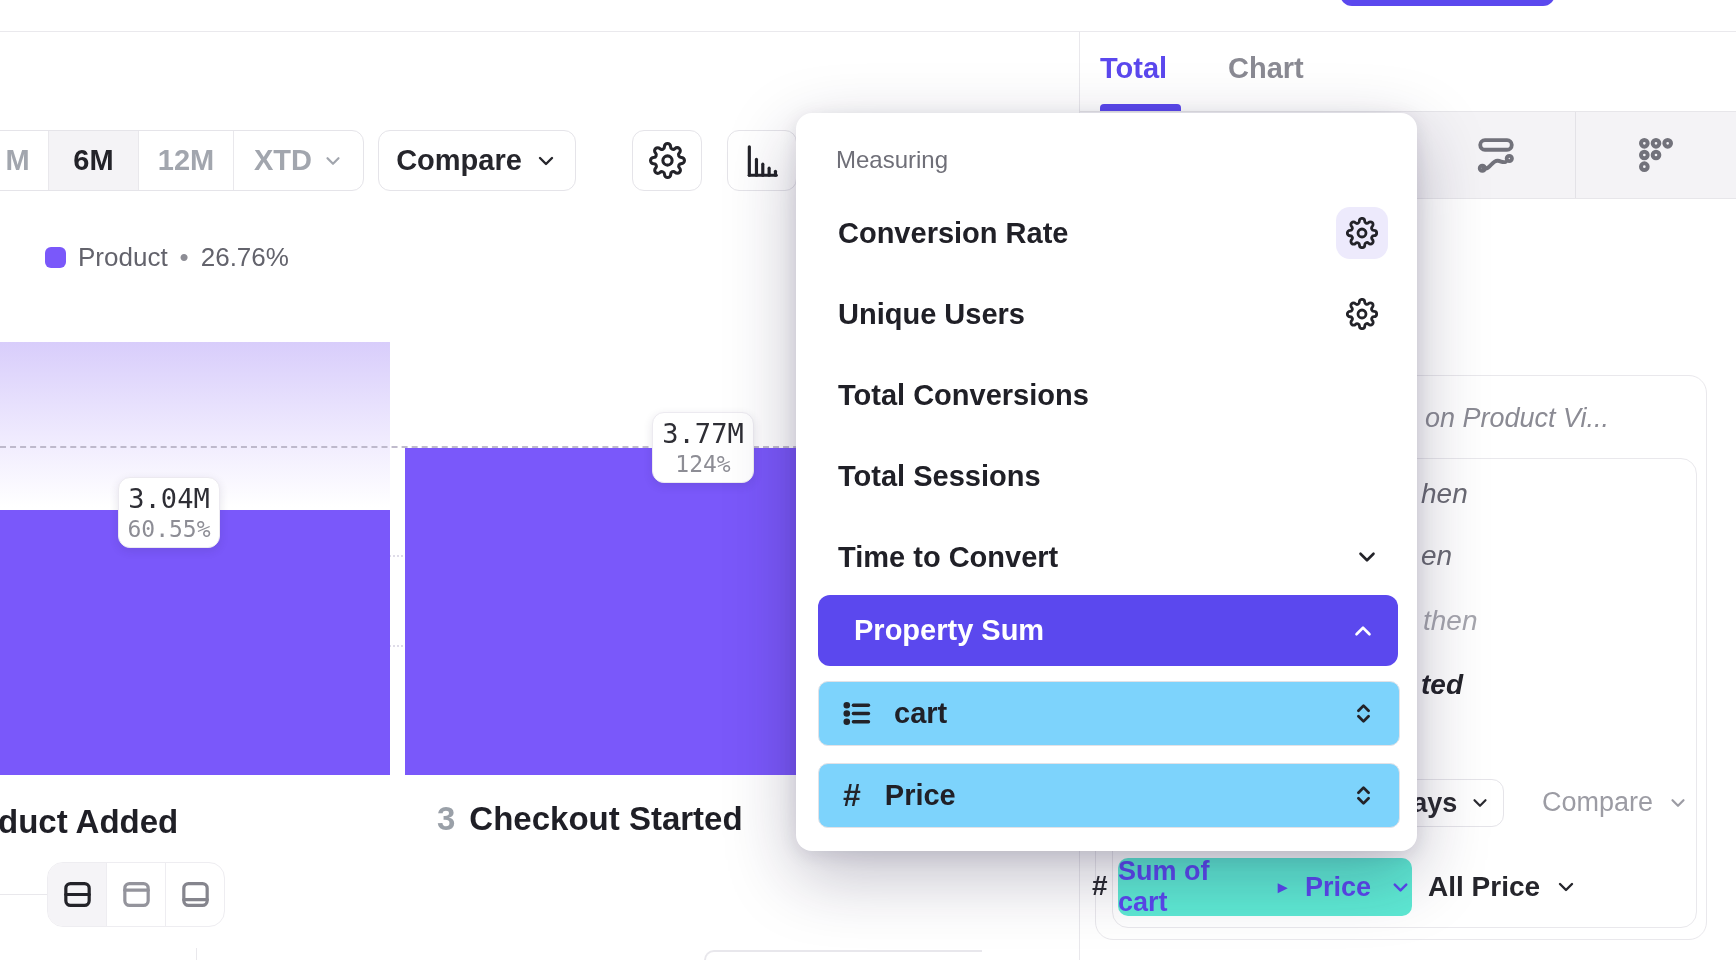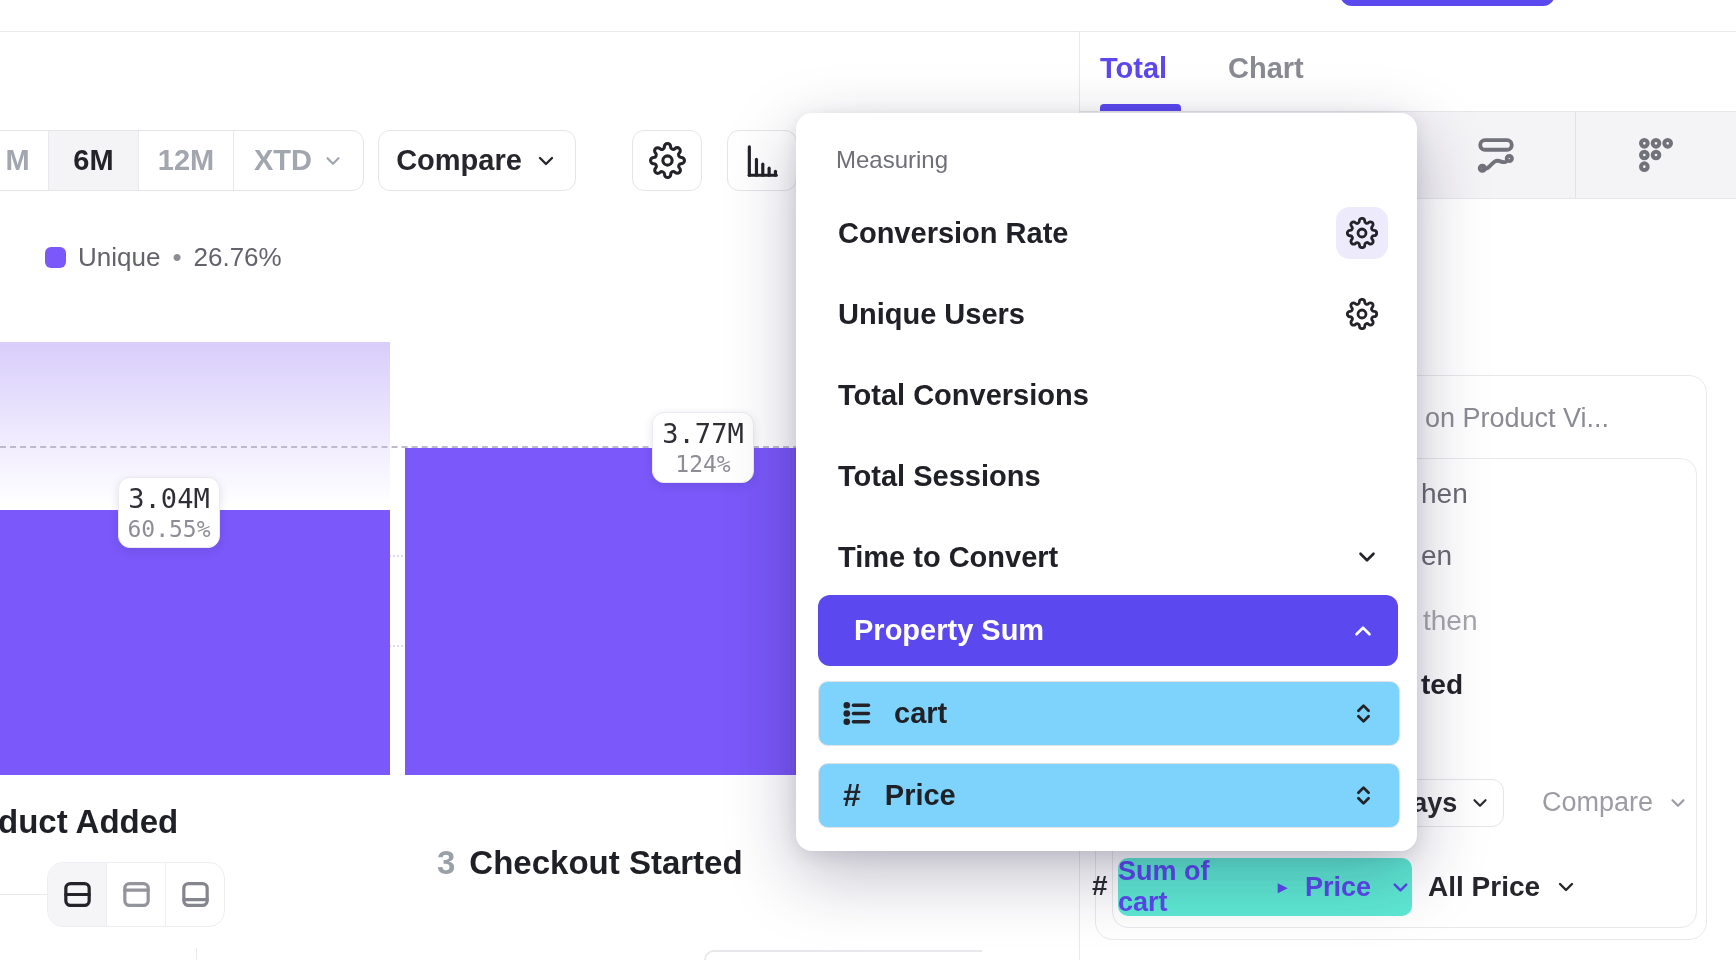--- a/index.html
+++ b/index.html
@@ -41,21 +41,21 @@
   
   .vdivider{left:1079px;top:31px;width:1px;height:929px;background:#e9e8ec;}
   .tab{font-size:29px;font-weight:600;}
   .tab.active{color:#5b48ee;}
   .tab.inactive{color:#8a8a93;}
   .tab-underline{left:1100px;top:104px;width:81px;height:8px;background:#5b48ee;border-radius:4px 4px 0 0;}
   .tabs-border{left:1079px;top:111px;width:657px;height:1px;background:#e7e6ea;}
   .icons-row{left:1080px;top:112px;width:656px;height:86px;background:#f4f3f6;border-bottom:1px solid #e7e6ea;}
   .icons-sep{left:1575px;top:112px;width:1px;height:86px;background:#e3e2e7;}
   .card{border:1px solid #e9e8ec;background:#fff;}
-  .frag{font-size:28px;white-space:nowrap;}
+  .frag{font-size:28px;white-space:nowrap;font-style:italic;}
   .chip{left:1118px;top:858px;width:294px;height:58px;background:#5eead4;border-radius:10px;display:flex;align-items:center;justify-content:center;gap:18px;
     color:#5b48ee;font-size:27px;font-weight:600;}
   
   .dropdown{left:796px;top:113px;width:621px;height:738px;background:#fff;border-radius:16px;
     box-shadow:0 24px 70px rgba(28,22,60,.28),0 4px 18px rgba(28,22,60,.10);}
   .menu-title{left:836px;top:146px;font-size:24px;color:#6f6f78;}
   .menu-item{left:812px;width:590px;height:80px;display:flex;align-items:center;font-size:29px;font-weight:600;color:#202027;}
   .menu-item .lbl{margin-left:26px;}
   .menu-sel{left:818px;width:580px;border-radius:12px;}
   .menu-sel.purple{background:#5b48ee;color:#fff;height:71px;display:flex;align-items:center;font-size:29px;font-weight:600;}
@@ -119,21 +119,21 @@
           <path d="M8.5 21v-10"></path>
           <path d="M12.5 21v-7"></path>
           <path d="M16.5 21v-4.5"></path>
           <path d="M20.5 21v-2.5"></path>
         </svg>
     </span>
   </div>
 
   <div class="abs legend row">
     <span class="swatch"></span>
-    <span>Unique</span>
+    <span>Product</span>
     <span style="color:#8d8d95;">•</span>
     <span>26.76%</span>
   </div>
 
   <div class="abs grid-dot" style="left:0;top:555px;width:1079px;"></div>
   <div class="abs grid-dot" style="left:0;top:645px;width:1079px;"></div>
 
   <div class="abs ghost"></div>
   <div class="abs bar" style="left:0;top:510px;width:390px;height:265px;"></div>
   <div class="abs bar" style="left:405px;top:448px;width:615px;height:327px;"></div>
@@ -144,21 +144,21 @@
     <span class="p">60.55%</span>
   </div>
   <div class="abs val-card" style="left:652px;top:412px;width:100px;height:69px;">
     <span class="v">3.77M</span>
     <span class="p">124%</span>
   </div>
 
   <div class="abs step-label" style="left:-2px;top:803px;">
     <span>duct Added</span>
   </div>
-  <div class="abs step-label" style="left:437px;top:844px;">
+  <div class="abs step-label" style="left:437px;top:800px;">
     <span class="step-num">3</span><span>Checkout Started</span>
   </div>
 
   <div class="abs switcher">
     <div class="sw-cell active">
       <span>
           <svg width="35" height="35" viewBox="0 0 24 24" fill="none" stroke="#232329" stroke-width="2.2" stroke-linecap="round">
             <rect x="4" y="4.5" width="16" height="15" rx="3.2"></rect>
             <path d="M4 12h16"></path>
           </svg>

